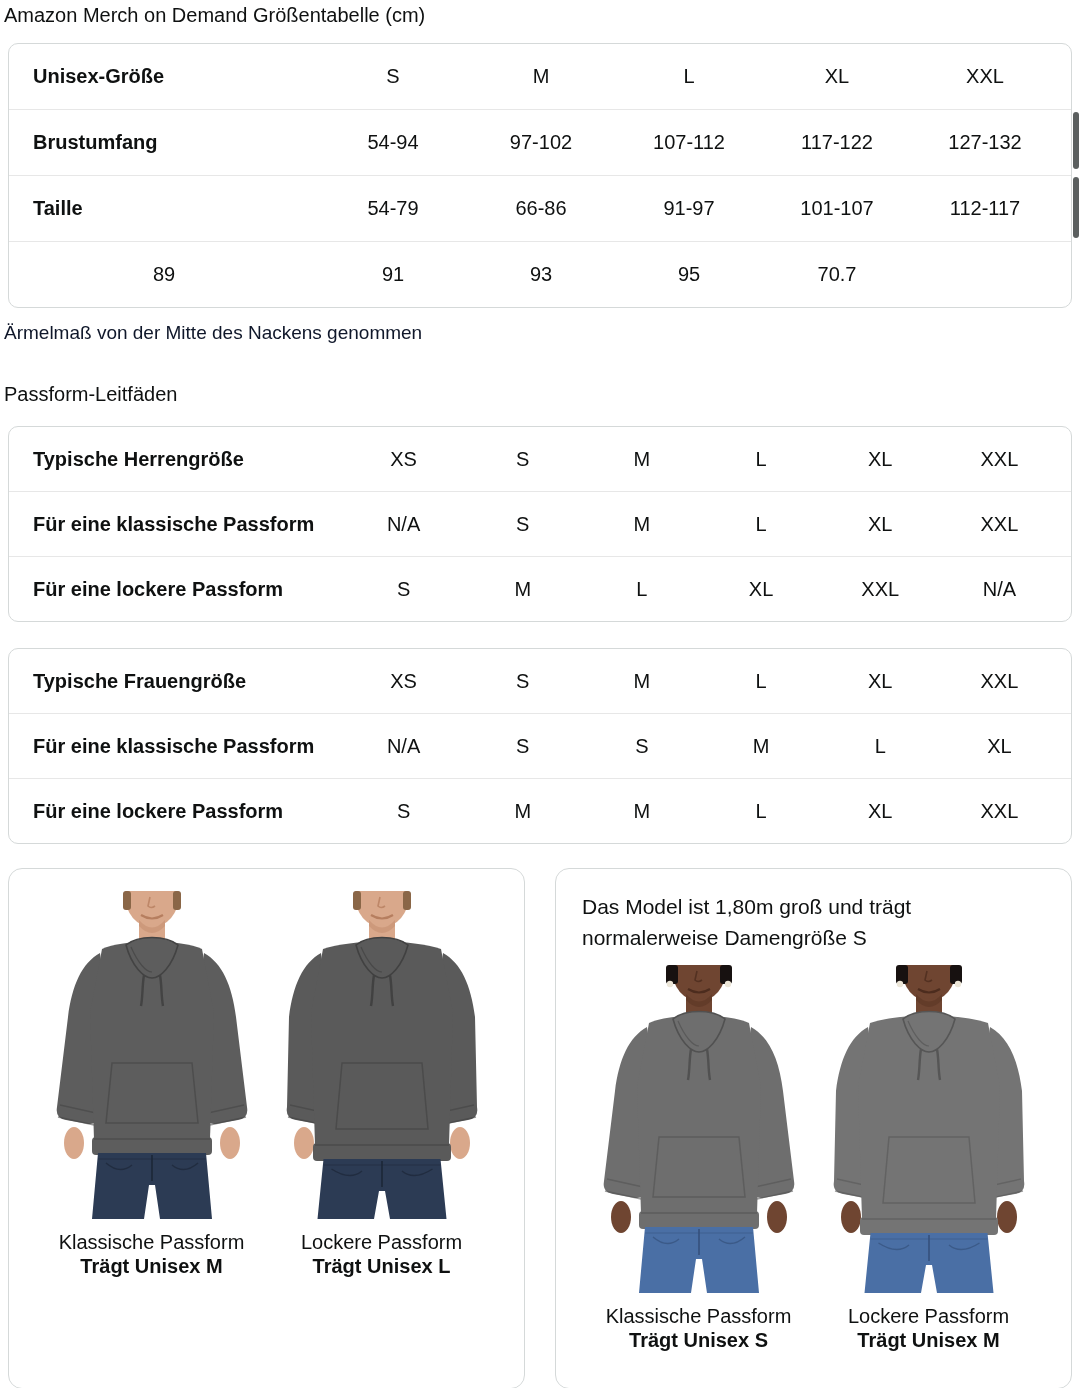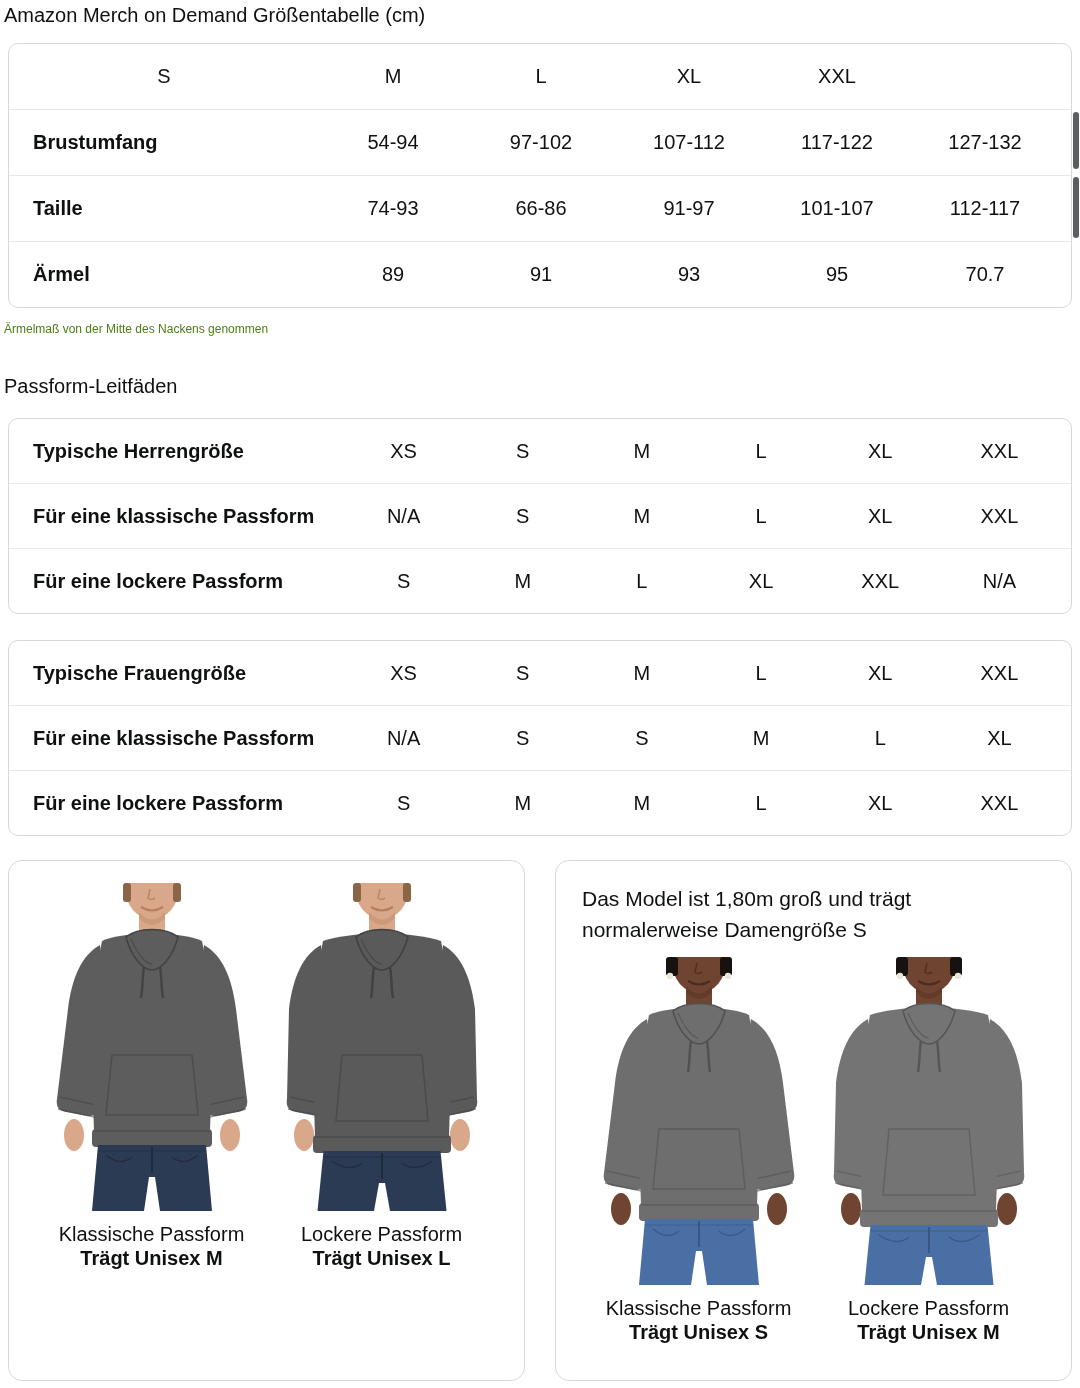--- a/index.html
+++ b/index.html
@@ -20,21 +20,21 @@
   .tbl-size{margin-top:16px;}
   .trow{
     display:grid;align-items:center;font-size:20px;
   }
   .trow + .trow{border-top:1px solid #e7e7e7;}
   .t1{grid-template-columns:310px repeat(5,1fr);padding-right:12px;height:65px;}
   .t2{grid-template-columns:335px repeat(6,1fr);padding-right:12px;height:64px;}
   .tlabel{padding-left:24px;font-weight:700;}
   .tval{text-align:center;font-weight:400;}
   .note{
-    font-size:12px;margin:14px 8px 0 4px;color:#4d7c0f;
+    font-size:19px;margin:14px 8px 0 4px;color:#0f172a;
   }
   .section-title{
     font-size:20px;font-weight:400;margin:39px 0 0 4px;
   }
   .tbl-fit1{margin-top:20px;}
   .tbl-fit2{margin-top:26px;}
   .cards{
     display:flex;gap:30px;margin:24px 8px 0 8px;
   }
   .card{
@@ -59,44 +59,44 @@
   .thumb-a{top:112px;height:57px;}
   .thumb-b{top:177px;height:61px;}
 </style>
 </head>
 <body>
 
 <h1 class="page-title">Amazon Merch on Demand Größentabelle (cm)</h1>
 
 <div class="tbl tbl-size" id="size-table">
     <div class="trow t1">
+      <span class="tlabel">Unisex-Größe</span>
       <span class="tval">S</span>
       <span class="tval">M</span>
       <span class="tval">L</span>
       <span class="tval">XL</span>
       <span class="tval">XXL</span>
     </div>
     <div class="trow t1">
       <span class="tlabel">Brustumfang</span>
       <span class="tval">54-94</span>
       <span class="tval">97-102</span>
       <span class="tval">107-112</span>
       <span class="tval">117-122</span>
       <span class="tval">127-132</span>
     </div>
     <div class="trow t1">
       <span class="tlabel">Taille</span>
-      <span class="tval">74-93</span>
+      <span class="tval">54-79</span>
       <span class="tval">66-86</span>
       <span class="tval">91-97</span>
       <span class="tval">101-107</span>
       <span class="tval">112-117</span>
     </div>
     <div class="trow t1">
-      <span class="tlabel">Ärmel</span>
       <span class="tval">89</span>
       <span class="tval">91</span>
       <span class="tval">93</span>
       <span class="tval">95</span>
       <span class="tval">70.7</span>
     </div>
   </div>
 
 <p class="note">Ärmelmaß von der Mitte des Nackens genommen</p>
 

